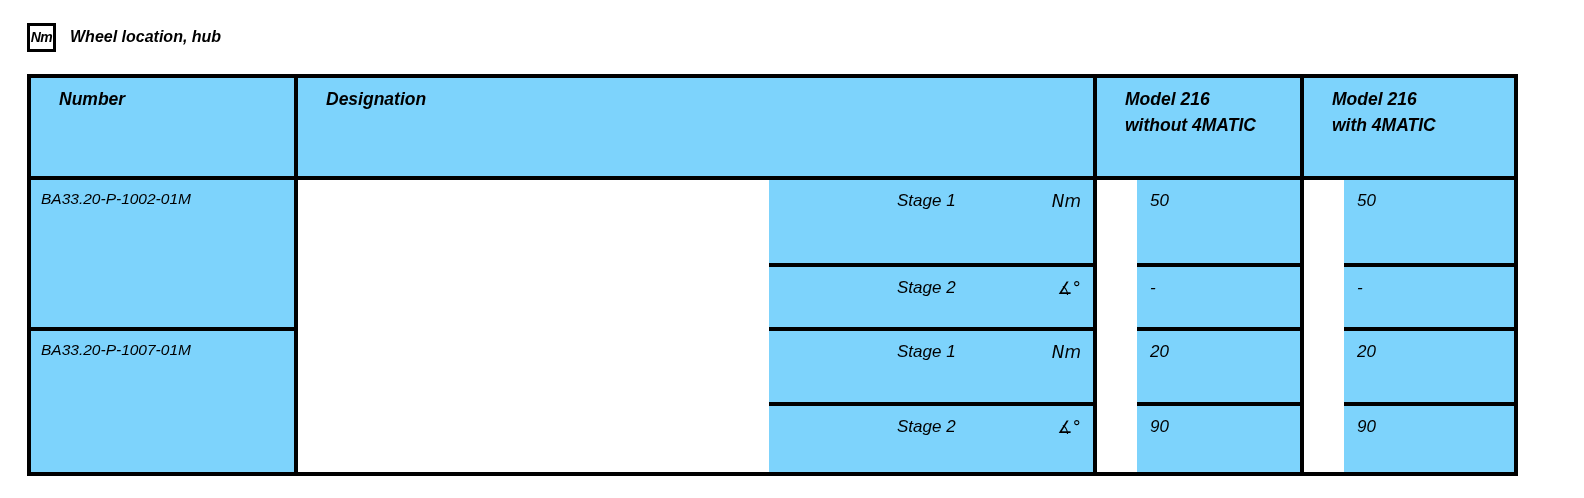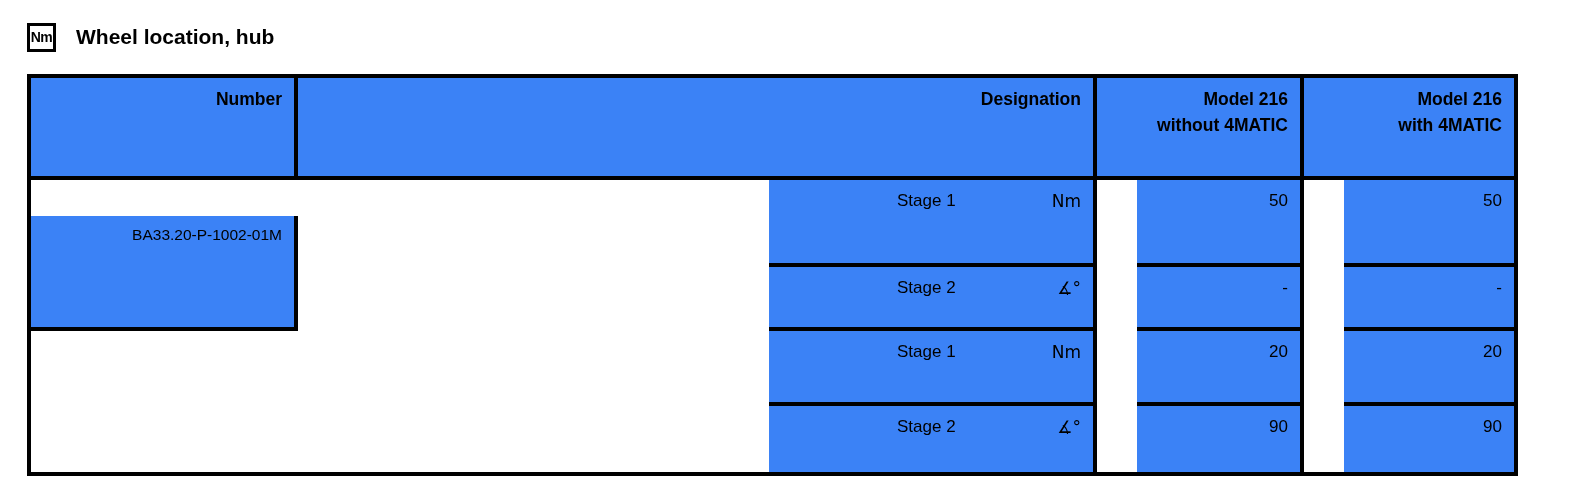--- a/index.html
+++ b/index.html
@@ -9,20 +9,21 @@
     height: 498px;
     overflow: hidden;
     font-family: "Liberation Sans", "DejaVu Sans", sans-serif;
     color: #000;
   }
   .page {
     position: relative;
     width: 1584px;
     height: 498px;
     background: #fff;
+    font-style: italic;
   }
 
   
   .title-row {
     position: absolute;
     left: 27px;
     top: 22px;
     display: flex;
     align-items: center;
     height: 30px;
@@ -33,60 +34,58 @@
     justify-content: center;
     width: 29px;
     height: 29px;
     border: 3px solid #000;
     font-weight: bold;
     font-size: 14px;
     letter-spacing: -0.5px;
     flex: 0 0 auto;
   }
   .page-title {
-    margin-left: 20px;
+    margin-left: 14px;
     font-weight: bold;
-    font-size: 21px;
+    font-size: 16px;
     white-space: nowrap;
   }
 
   
   .ttable {
     position: absolute;
     left: 27px;
     top: 74px;
     display: grid;
     grid-template-columns: 267px 471px 328px 207px 210px;
     grid-template-rows: 102px 87px 64px 75px 66px;
     border: 4px solid #000;
     background: #fff;
   }
   .cell {
-    background: #3b82f6;
-    padding: 9px 12px;
+    background: #7dd3fc;
+    padding: 9px 28px;
     font-size: 17px;
     line-height: 1.42;
     overflow: hidden;
-    text-align: right;
   }
   .br { border-right: 4px solid #000; }
   .bb { border-bottom: 4px solid #000; }
 
   .hcell {
     font-weight: bold;
     font-size: 17.5px;
     line-height: 1.5;
     white-space: pre-line;
     padding-top: 8px;
   }
   .num-cell {
     font-size: 15.5px;
     padding-top: 8px;
     padding-left: 10px;
-    margin-top: 36px;
   }
   .desig-cell .desig-text {
     max-width: 425px;
   }
   .stage-cell {
     display: flex;
     justify-content: space-between;
     align-items: flex-start;
     padding-left: 128px;
     padding-right: 12px;
@@ -130,20 +129,21 @@
     <div class="cell val-cell br bb" style="grid-row: 2; grid-column: 4;">50</div>
     <div class="cell val-cell bb" style="grid-row: 2; grid-column: 5;">50</div>
 
     <div class="cell stage-cell br bb" style="grid-row: 3; grid-column: 3;">
       <span class="stage-label">Stage 2</span>
       <span class="stage-unit">∡°</span>
     </div>
     <div class="cell val-cell br bb" style="grid-row: 3; grid-column: 4;">-</div>
     <div class="cell val-cell bb" style="grid-row: 3; grid-column: 5;">-</div>
 
+    <div class="cell num-cell br span2" style="grid-row: 4 / span 2;">BA33.20-P-1007-01M</div>
 
     <div class="cell stage-cell br bb" style="grid-row: 4; grid-column: 3;">
       <span class="stage-label">Stage 1</span>
       <span class="stage-unit">Nm</span>
     </div>
     <div class="cell val-cell br bb" style="grid-row: 4; grid-column: 4;">20</div>
     <div class="cell val-cell bb" style="grid-row: 4; grid-column: 5;">20</div>
 
     <div class="cell stage-cell br" style="grid-row: 5; grid-column: 3;">
       <span class="stage-label">Stage 2</span>

